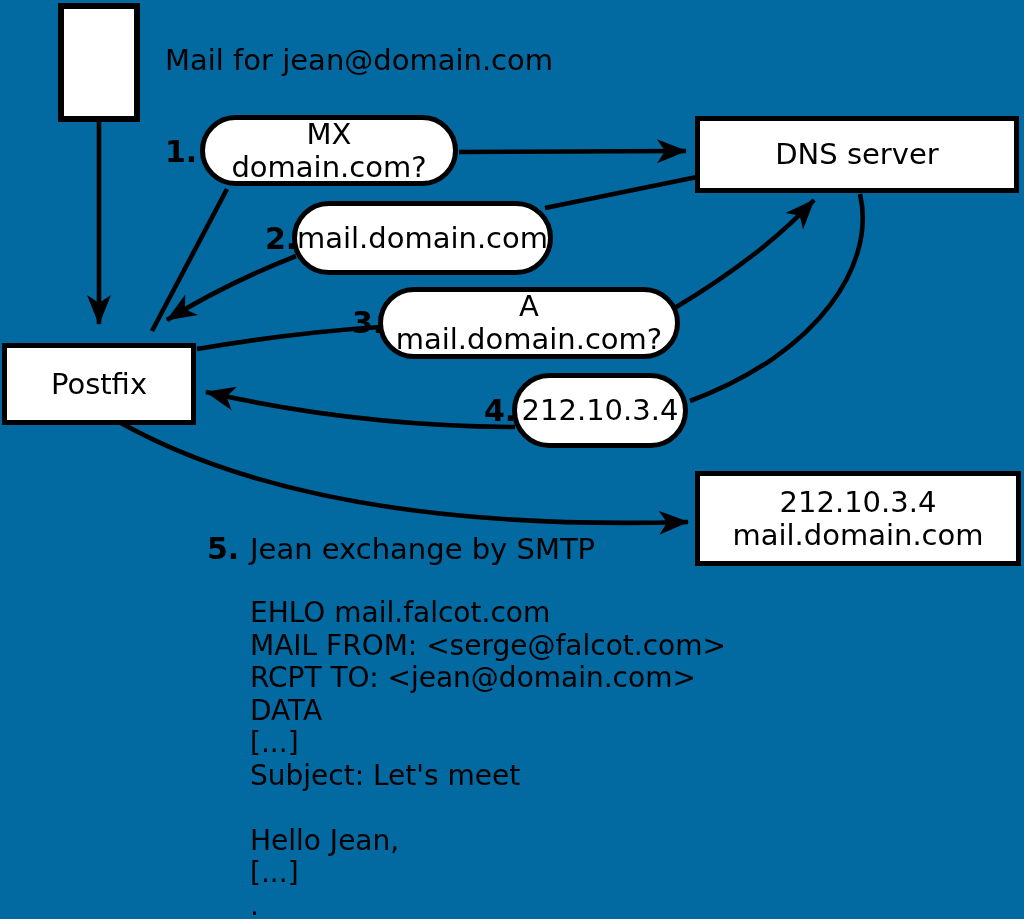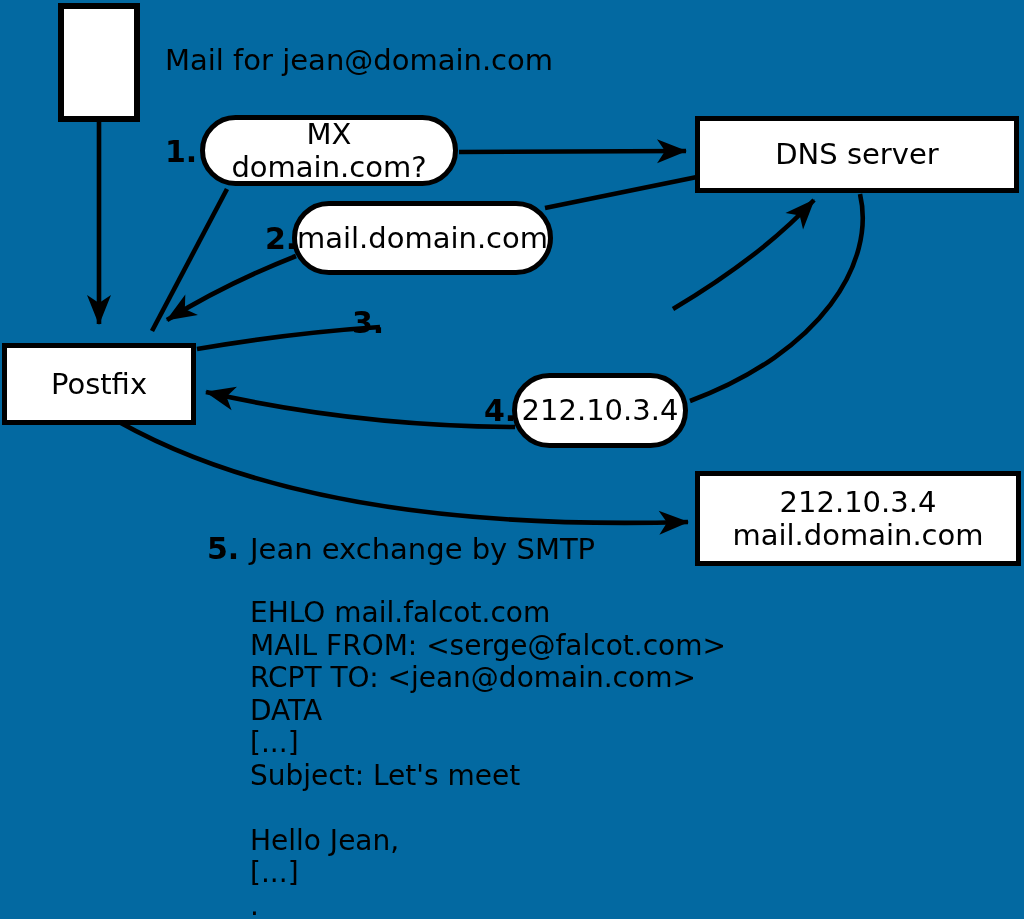--- a/index.html
+++ b/index.html
@@ -126,20 +126,23 @@
   <div class="node bubble b1">
     <span>MX domain.com?</span>
   </div>
 
   <div class="num n2">2.</div>
   <div class="node bubble b2">
     <span>mail.domain.com</span>
   </div>
 
   <div class="num n3">3.</div>
+  <div class="node bubble b3">
+    <span>A mail.domain.com?</span>
+  </div>
 
   <div class="num n4">4.</div>
   <div class="node bubble b4">
     <span>212.10.3.4</span>
   </div>
 
   <div class="num n5">5.</div>
   <div class="freetext step5label">Jean exchange by SMTP</div>
 
   <div class="smtp">EHLO mail.falcot.com

